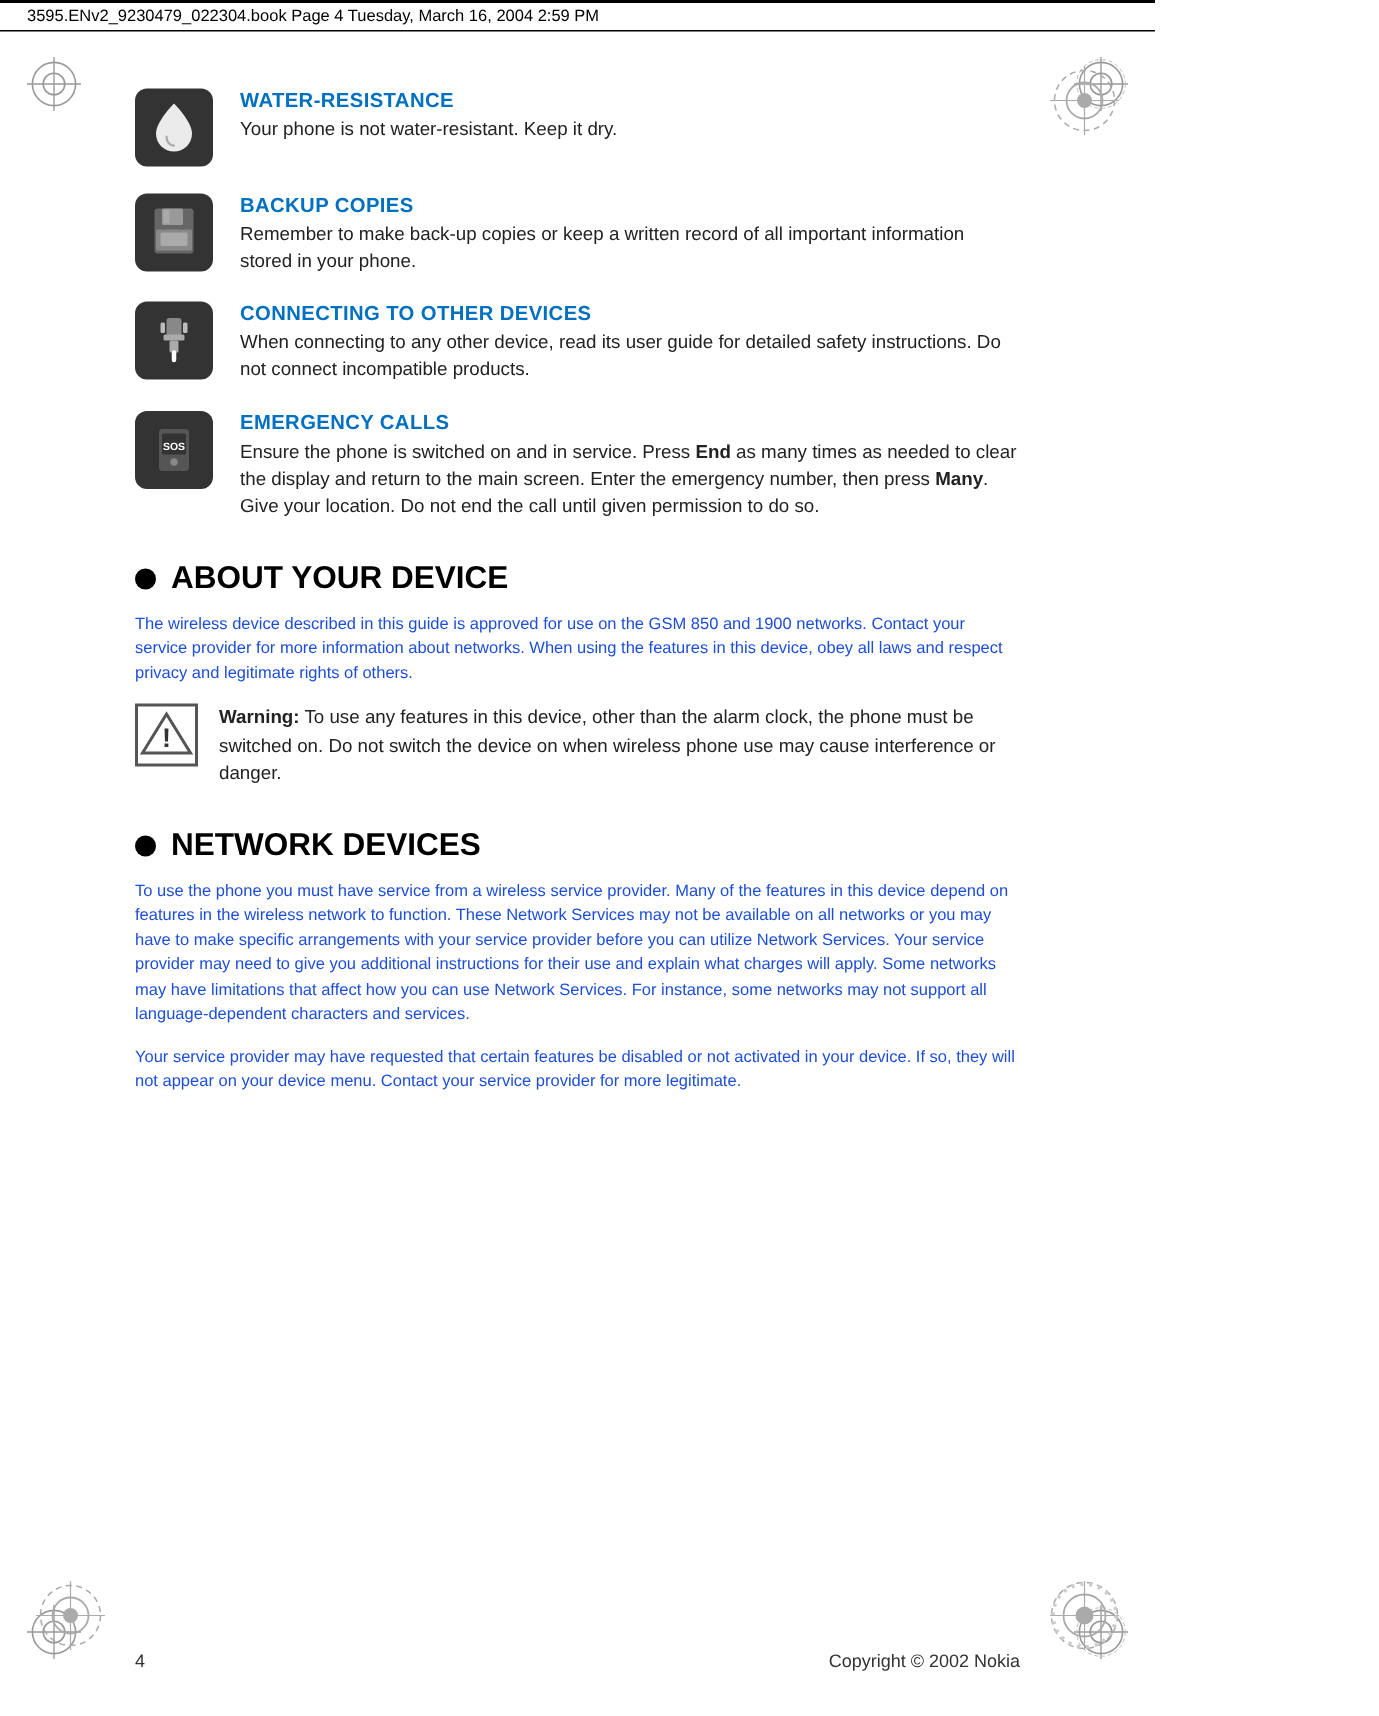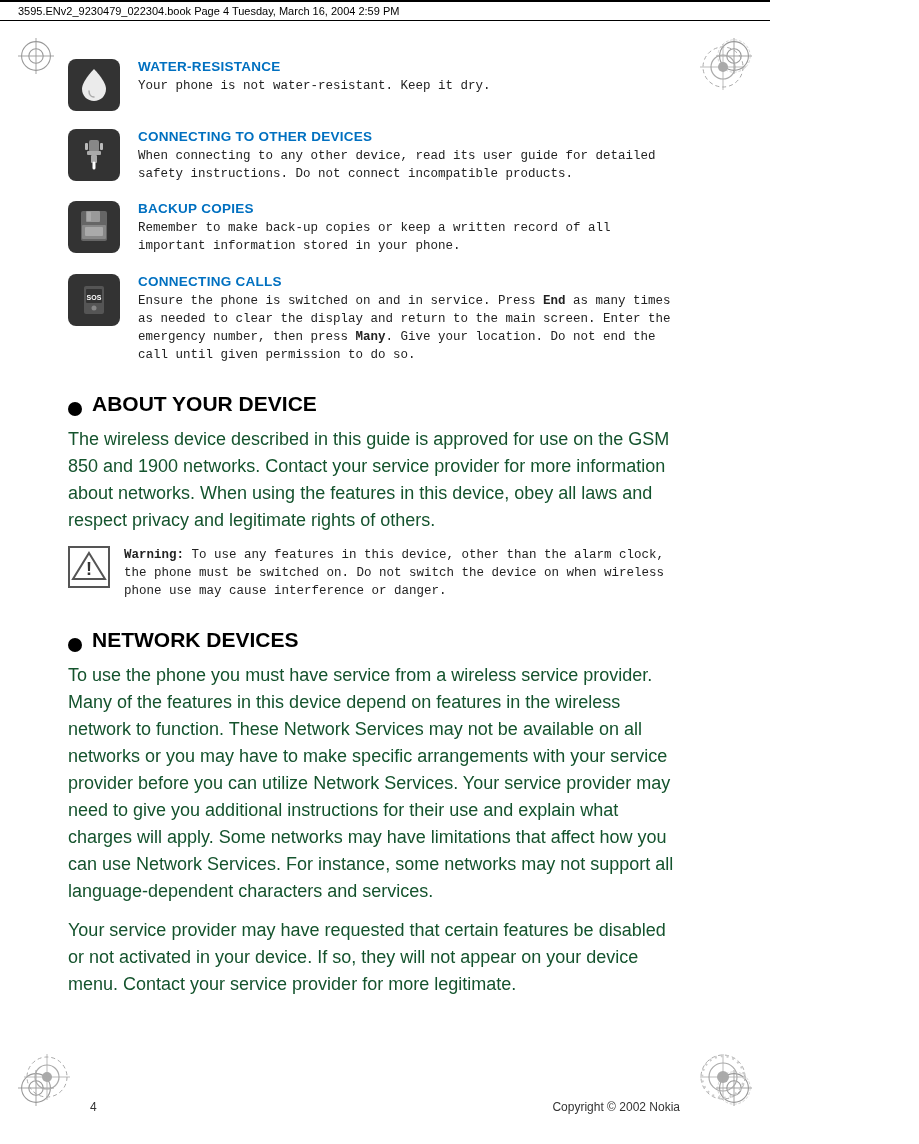--- a/index.html
+++ b/index.html
@@ -45,21 +45,21 @@
       width: 100%;
       height: 100%;
     }
     .corner-tl { top: 38px; left: 18px; }
     .corner-tr { top: 38px; right: 18px; }
     .corner-bl { bottom: 38px; left: 18px; }
     .corner-br { bottom: 38px; right: 18px; }
 
     
     .content {
-      padding: 38px 90px 60px 68px;
+      padding: 38px 90px 60px 90px;
     }
 
     
     .info-section {
       display: flex;
       align-items: flex-start;
       margin-bottom: 18px;
       gap: 18px;
     }
 
@@ -83,51 +83,51 @@
     .info-title {
       font-family: Arial, Helvetica, sans-serif;
       font-weight: bold;
       color: #0070c0;
       font-size: 13.5px;
       margin-bottom: 3px;
       letter-spacing: 0.02em;
     }
 
     .info-body {
-      font-family: Liberation Mono, monospace;
+      font-family: Liberation Sans, sans-serif;
       font-size: 12.5px;
       color: #222;
       line-height: 1.45;
     }
 
     
     .section-heading {
       font-family: Arial, Helvetica, sans-serif;
       font-weight: bold;
       font-size: 21px;
       color: #000;
       margin: 28px 0 10px 0;
       display: flex;
-      align-items: flex-end;
+      align-items: center;
       gap: 10px;
     }
 
     .bullet-dot {
       display: inline-block;
       width: 14px;
       height: 14px;
       background: #000;
       border-radius: 50%;
       min-width: 14px;
     }
 
     .section-body {
       font-family: Arial, Helvetica, sans-serif;
-      font-size: 18px;
-      color: #14532d;
+      font-size: 11px;
+      color: #1d4ed8;
       line-height: 1.5;
       margin-bottom: 12px;
     }
 
     
     .warning-box {
       display: flex;
       align-items: flex-start;
       gap: 14px;
       margin: 12px 0 16px 0;
@@ -140,21 +140,21 @@
       border: 2px solid #555;
       display: flex;
       align-items: center;
       justify-content: center;
       font-size: 22px;
       font-weight: bold;
       color: #333;
     }
 
     .warning-text {
-      font-family: Liberation Mono, monospace;
+      font-family: Liberation Sans, sans-serif;
       font-size: 12.5px;
       color: #222;
       line-height: 1.45;
     }
 
     
     .footer {
       position: absolute;
       bottom: 30px;
       left: 0;
@@ -262,65 +262,65 @@
         </svg>
       </div>
       <div class="info-text">
         <div class="info-title">WATER-RESISTANCE</div>
         <div class="info-body">Your phone is not water-resistant. Keep it dry.</div>
       </div>
     </div>
 
     <div class="info-section">
       <div class="info-icon" style="background:#333;">
+        <svg width="32" height="36" viewBox="0 0 32 36" xmlns="http://www.w3.org/2000/svg">
+
+          <rect x="3" y="2" width="26" height="30" rx="2" fill="#666"></rect>
+          <rect x="8" y="2" width="14" height="11" rx="1" fill="#999"></rect>
+          <rect x="9" y="3" width="4" height="9" rx="0.5" fill="#aaa"></rect>
+          <rect x="4" y="16" width="24" height="14" rx="1" fill="#888"></rect>
+          <rect x="7" y="18" width="18" height="9" rx="1" fill="#aaa"></rect>
+        </svg>
+      </div>
+      <div class="info-text">
+        <div class="info-title">BACKUP COPIES</div>
+        <div class="info-body">Remember to make back-up copies or keep a written record of all important information stored in your phone.</div>
+      </div>
+    </div>
+
+    <div class="info-section">
+      <div class="info-icon" style="background:#333;">
         <svg width="34" height="34" viewBox="0 0 34 34" xmlns="http://www.w3.org/2000/svg">
 
           <rect x="12" y="2" width="10" height="12" rx="2" fill="#888"></rect>
           <rect x="10" y="13" width="14" height="4" rx="1" fill="#aaa"></rect>
           <rect x="14" y="17" width="6" height="8" rx="1" fill="#aaa"></rect>
           <path d="M17 25 L17 30" stroke="#fff" stroke-width="3" stroke-linecap="round"></path>
           <rect x="8" y="5" width="3" height="7" rx="1" fill="#bbb"></rect>
           <rect x="23" y="5" width="3" height="7" rx="1" fill="#bbb"></rect>
         </svg>
       </div>
       <div class="info-text">
         <div class="info-title">CONNECTING TO OTHER DEVICES</div>
         <div class="info-body">When connecting to any other device, read its user guide for detailed safety instructions. Do not connect incompatible products.</div>
       </div>
     </div>
 
     <div class="info-section">
       <div class="info-icon" style="background:#333;">
-        <svg width="32" height="36" viewBox="0 0 32 36" xmlns="http://www.w3.org/2000/svg">
-
-          <rect x="3" y="2" width="26" height="30" rx="2" fill="#666"></rect>
-          <rect x="8" y="2" width="14" height="11" rx="1" fill="#999"></rect>
-          <rect x="9" y="3" width="4" height="9" rx="0.5" fill="#aaa"></rect>
-          <rect x="4" y="16" width="24" height="14" rx="1" fill="#888"></rect>
-          <rect x="7" y="18" width="18" height="9" rx="1" fill="#aaa"></rect>
-        </svg>
-      </div>
-      <div class="info-text">
-        <div class="info-title">BACKUP COPIES</div>
-        <div class="info-body">Remember to make back-up copies or keep a written record of all important information stored in your phone.</div>
-      </div>
-    </div>
-
-    <div class="info-section">
-      <div class="info-icon" style="background:#333;">
         <svg width="36" height="36" viewBox="0 0 36 36" xmlns="http://www.w3.org/2000/svg">
 
           <path d="M8 6 C8 4.9 8.9 4 10 4 L26 4 C27.1 4 28 4.9 28 6 L28 30 C28 31.1 27.1 32 26 32 L10 32 C8.9 32 8 31.1 8 30 Z" fill="#555"></path>
           <rect x="10" y="7" width="16" height="14" rx="1" fill="#333"></rect>
           <text x="18" y="18" text-anchor="middle" font-size="7" font-weight="bold" fill="#fff" font-family="Arial">SOS</text>
           <circle cx="18" cy="26" r="2.5" fill="#888"></circle>
         </svg>
       </div>
       <div class="info-text">
-        <div class="info-title">CONNECTING CALLS</div>
+        <div class="info-title">EMERGENCY CALLS</div>
         <div class="info-body">Ensure the phone is switched on and in service. Press <b>End</b> as many times as needed to clear the display and return to the main screen. Enter the emergency number, then press <b>Many</b>. Give your location. Do not end the call until given permission to do so.</div>
       </div>
     </div>
 
     <div class="section-heading">
       <span class="bullet-dot"></span>
       <span>ABOUT YOUR DEVICE</span>
     </div>
     <div class="section-body">The wireless device described in this guide is approved for use on the GSM 850 and 1900 networks. Contact your service provider for more information about networks. When using the features in this device, obey all laws and respect privacy and legitimate rights of others.</div>
 

